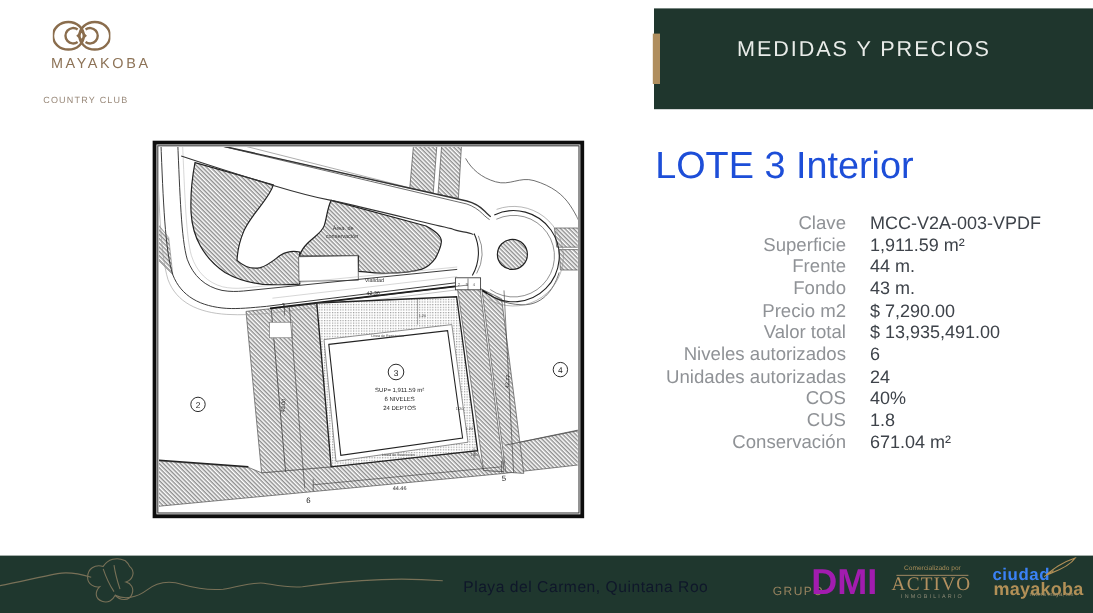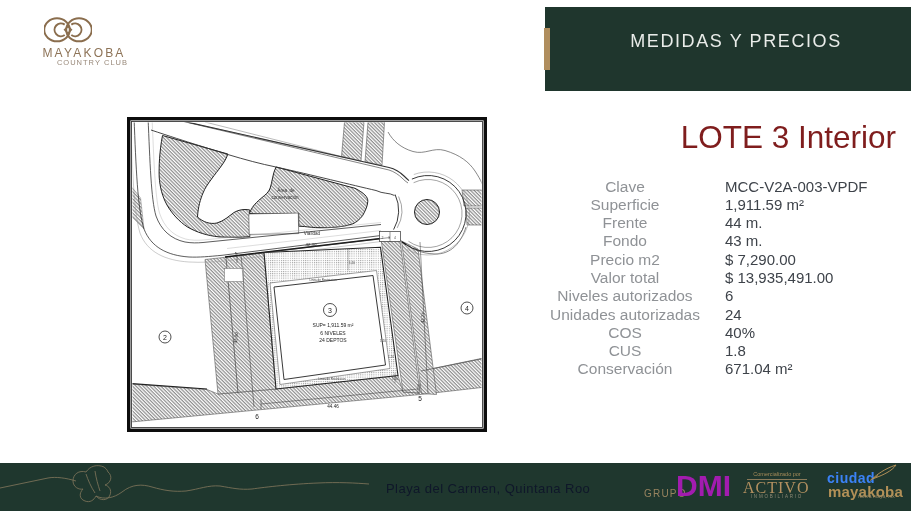--- a/index.html
+++ b/index.html
@@ -9,29 +9,29 @@
 <svg class="abs" style="left:44px;top:16px" width="48" height="28" viewBox="0 0 48 28">
   <g fill="none" stroke="#8a6d4d" stroke-width="2">
     <ellipse cx="13" cy="13.8" rx="12.8" ry="11.5"></ellipse>
     <ellipse cx="35" cy="13.8" rx="12.8" ry="11.5"></ellipse>
     <path d="M20.7,8.6 A6.4,6.4 0 1 0 20.7,19"></path>
     <path d="M27.3,8.6 A6.4,6.4 0 1 1 27.3,19"></path>
   </g>
   <path d="M24,10.4 L27.4,13.8 L24,17.2 L20.6,13.8 Z" fill="none" stroke="#8a6d4d" stroke-width="1.5"></path>
 </svg>
 <div class="abs" style="left:38px;top:45.5px;width:92px;text-align:center;font-size:12px;letter-spacing:2.2px;color:#8d7357">MAYAKOBA</div>
-<div class="abs" style="left:36px;top:58px;width:92px;text-align:right;font-size:7.5px;letter-spacing:1px;color:#99897a">COUNTRY&nbsp;CLUB</div>
+<div class="abs" style="left:36px;top:79px;width:92px;text-align:left;font-size:7.5px;letter-spacing:1px;color:#99897a">COUNTRY&nbsp;CLUB</div>
 
 <div class="abs" style="left:545px;top:7px;width:366px;height:84px;background:#1f362d"></div>
 <div class="abs" style="left:544px;top:28px;width:6px;height:42px;background:#b08e5e"></div>
-<div class="abs" style="left:576px;top:7px;width:320px;height:68px;line-height:68px;text-align:center;font-size:18px;letter-spacing:1.6px;color:#e9ece9">MEDIDAS Y PRECIOS</div>
+<div class="abs" style="left:560px;top:7px;width:320px;height:68px;line-height:68px;text-align:center;font-size:18px;letter-spacing:1.6px;color:#e9ece9">MEDIDAS Y PRECIOS</div>
 
-<div class="abs" style="left:546px;top:119px;width:350px;text-align:right;font-size:31.5px;letter-spacing:0px;color:#7f1d1d">LOTE 3 Interior</div>
+<div class="abs" style="left:546px;top:119px;width:350px;text-align:left;font-size:31.5px;letter-spacing:0px;color:#1d4ed8">LOTE 3 Interior</div>
 
-<div class="abs" style="left:545px;top:177.5px;width:160px;text-align:center;font-size:15.5px;line-height:18.3px;color:#8f9296">
+<div class="abs" style="left:545px;top:177.5px;width:160px;text-align:right;font-size:15.5px;line-height:18.3px;color:#8f9296">
 Clave<br>Superficie<br>Frente<br>Fondo<br>Precio m2<br>Valor total<br>Niveles autorizados<br>Unidades autorizadas<br>COS<br>CUS<br>Conservación
 </div>
 <div class="abs" style="left:725px;top:177.5px;width:186px;font-size:15px;line-height:18.3px;color:#3e434a">
 MCC-V2A-003-VPDF<br>1,911.59 m²<br>44 m.<br>43 m.<br>$ 7,290.00<br>$ 13,935,491.00<br>6<br>24<br>40%<br>1.8<br>671.04 m²
 </div>
 
 <svg class="abs" style="left:127px;top:117px" width="360" height="315" viewBox="0 0 360 315">
 <defs>
 <pattern id="h1" width="2.5" height="2.5" patternUnits="userSpaceOnUse" patternTransform="rotate(-45)">
   <rect width="2.5" height="2.5" fill="#fff"></rect>

